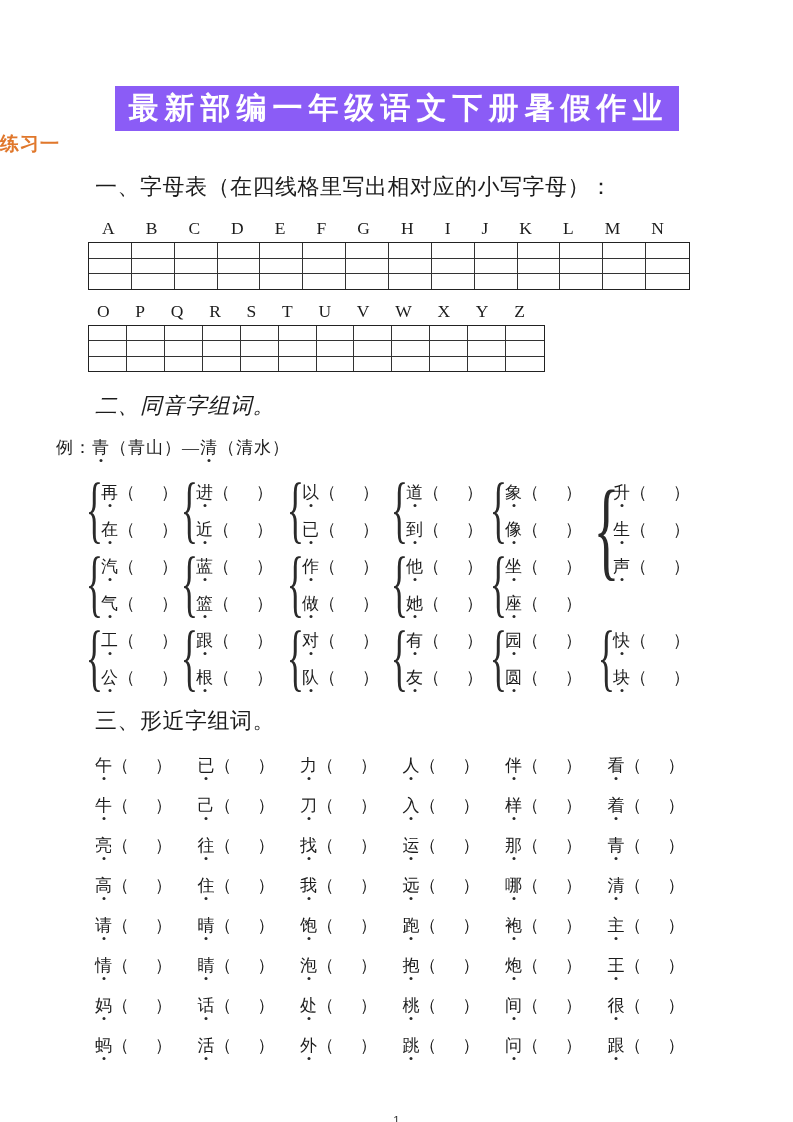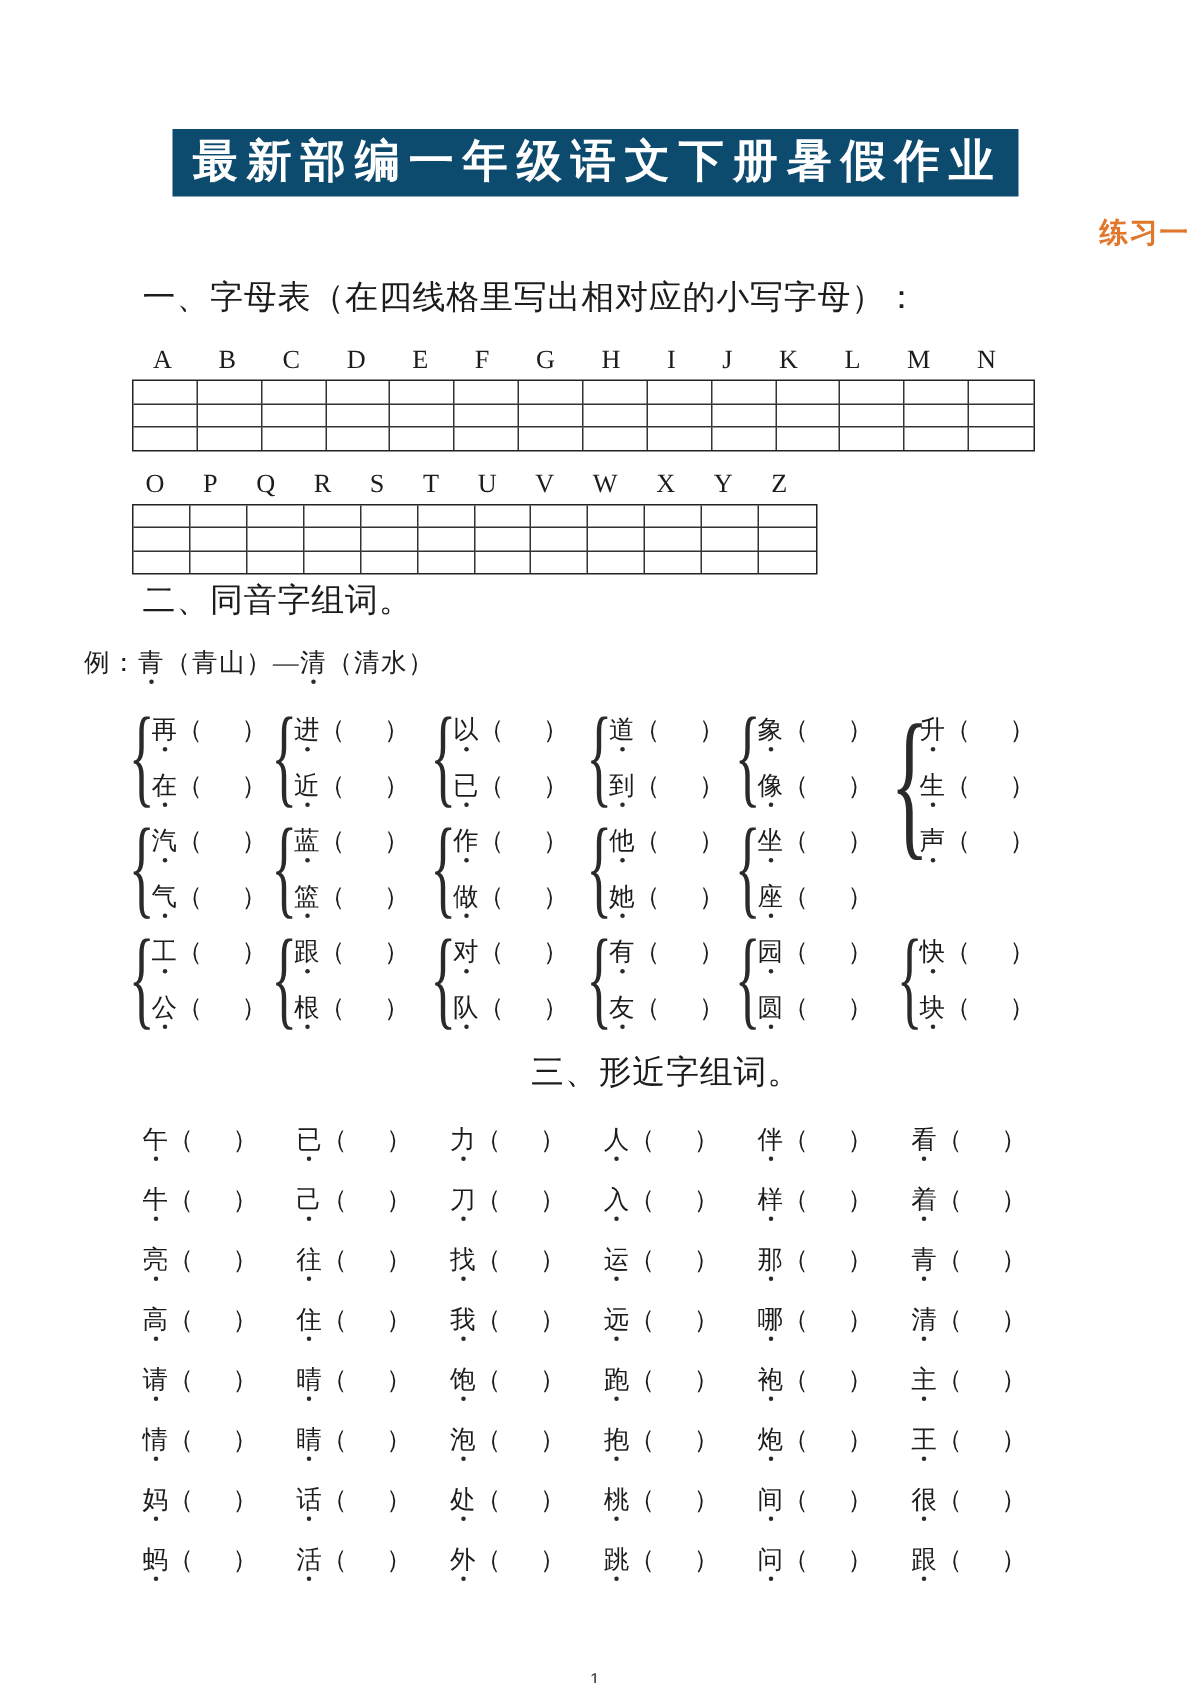--- a/index.html
+++ b/index.html
@@ -2,31 +2,31 @@
 <html><head>
 <meta charset="utf-8">
 <style>
   html,body{margin:0;padding:0;background:#ffffff;}
   body{width:793px;height:1122px;overflow:hidden;
        font-family:"Liberation Serif","DejaVu Serif",serif;color:#1c1c1c;}
   .page{position:relative;width:793px;height:1122px;}
 
   
   .title-wrap{margin-top:86px;text-align:center;}
-  .title{display:inline-block;background:#0c4a6e;color:#ffffff;
+  .title{display:inline-block;background:#8b5cf6;color:#ffffff;
          font-size:30px;font-weight:bold;letter-spacing:6px;
          padding:5px 10px 7px 14px;line-height:1.1;}
-  .subtitle{margin-top:11px;text-align:right;font-size:19px;font-weight:bold;
+  .subtitle{text-align:left;font-size:19px;font-weight:bold;
             color:#E0772B;letter-spacing:1px;}
 
   
   .heading{margin-left:95px;font-size:22px;letter-spacing:0.5px;}
   .h1{margin-top:15px;}
-  .h2{margin-top:2px;}
-  .h3{margin-top:4px;text-align:center;}
+  .h2{margin-top:19px;font-style:italic;}
+  .h3{margin-top:4px;}
 
   
   .letter-row{display:flex;justify-content:space-between;margin-left:88px;
               font-size:17.5px;box-sizing:border-box;}
   .letter-row.r0{width:602px;padding:0 26px 0 14px;margin-top:16px;}
   .letter-row.r1{width:457px;padding:0 20px 0 9px;margin-top:11px;}
   .four-line-grid{margin-left:88px;display:grid;border:1.6px solid #222;
                   box-sizing:border-box;margin-top:3px;}
   .four-line-grid.g0{width:602px;}
   .four-line-grid.g1{width:457px;}

